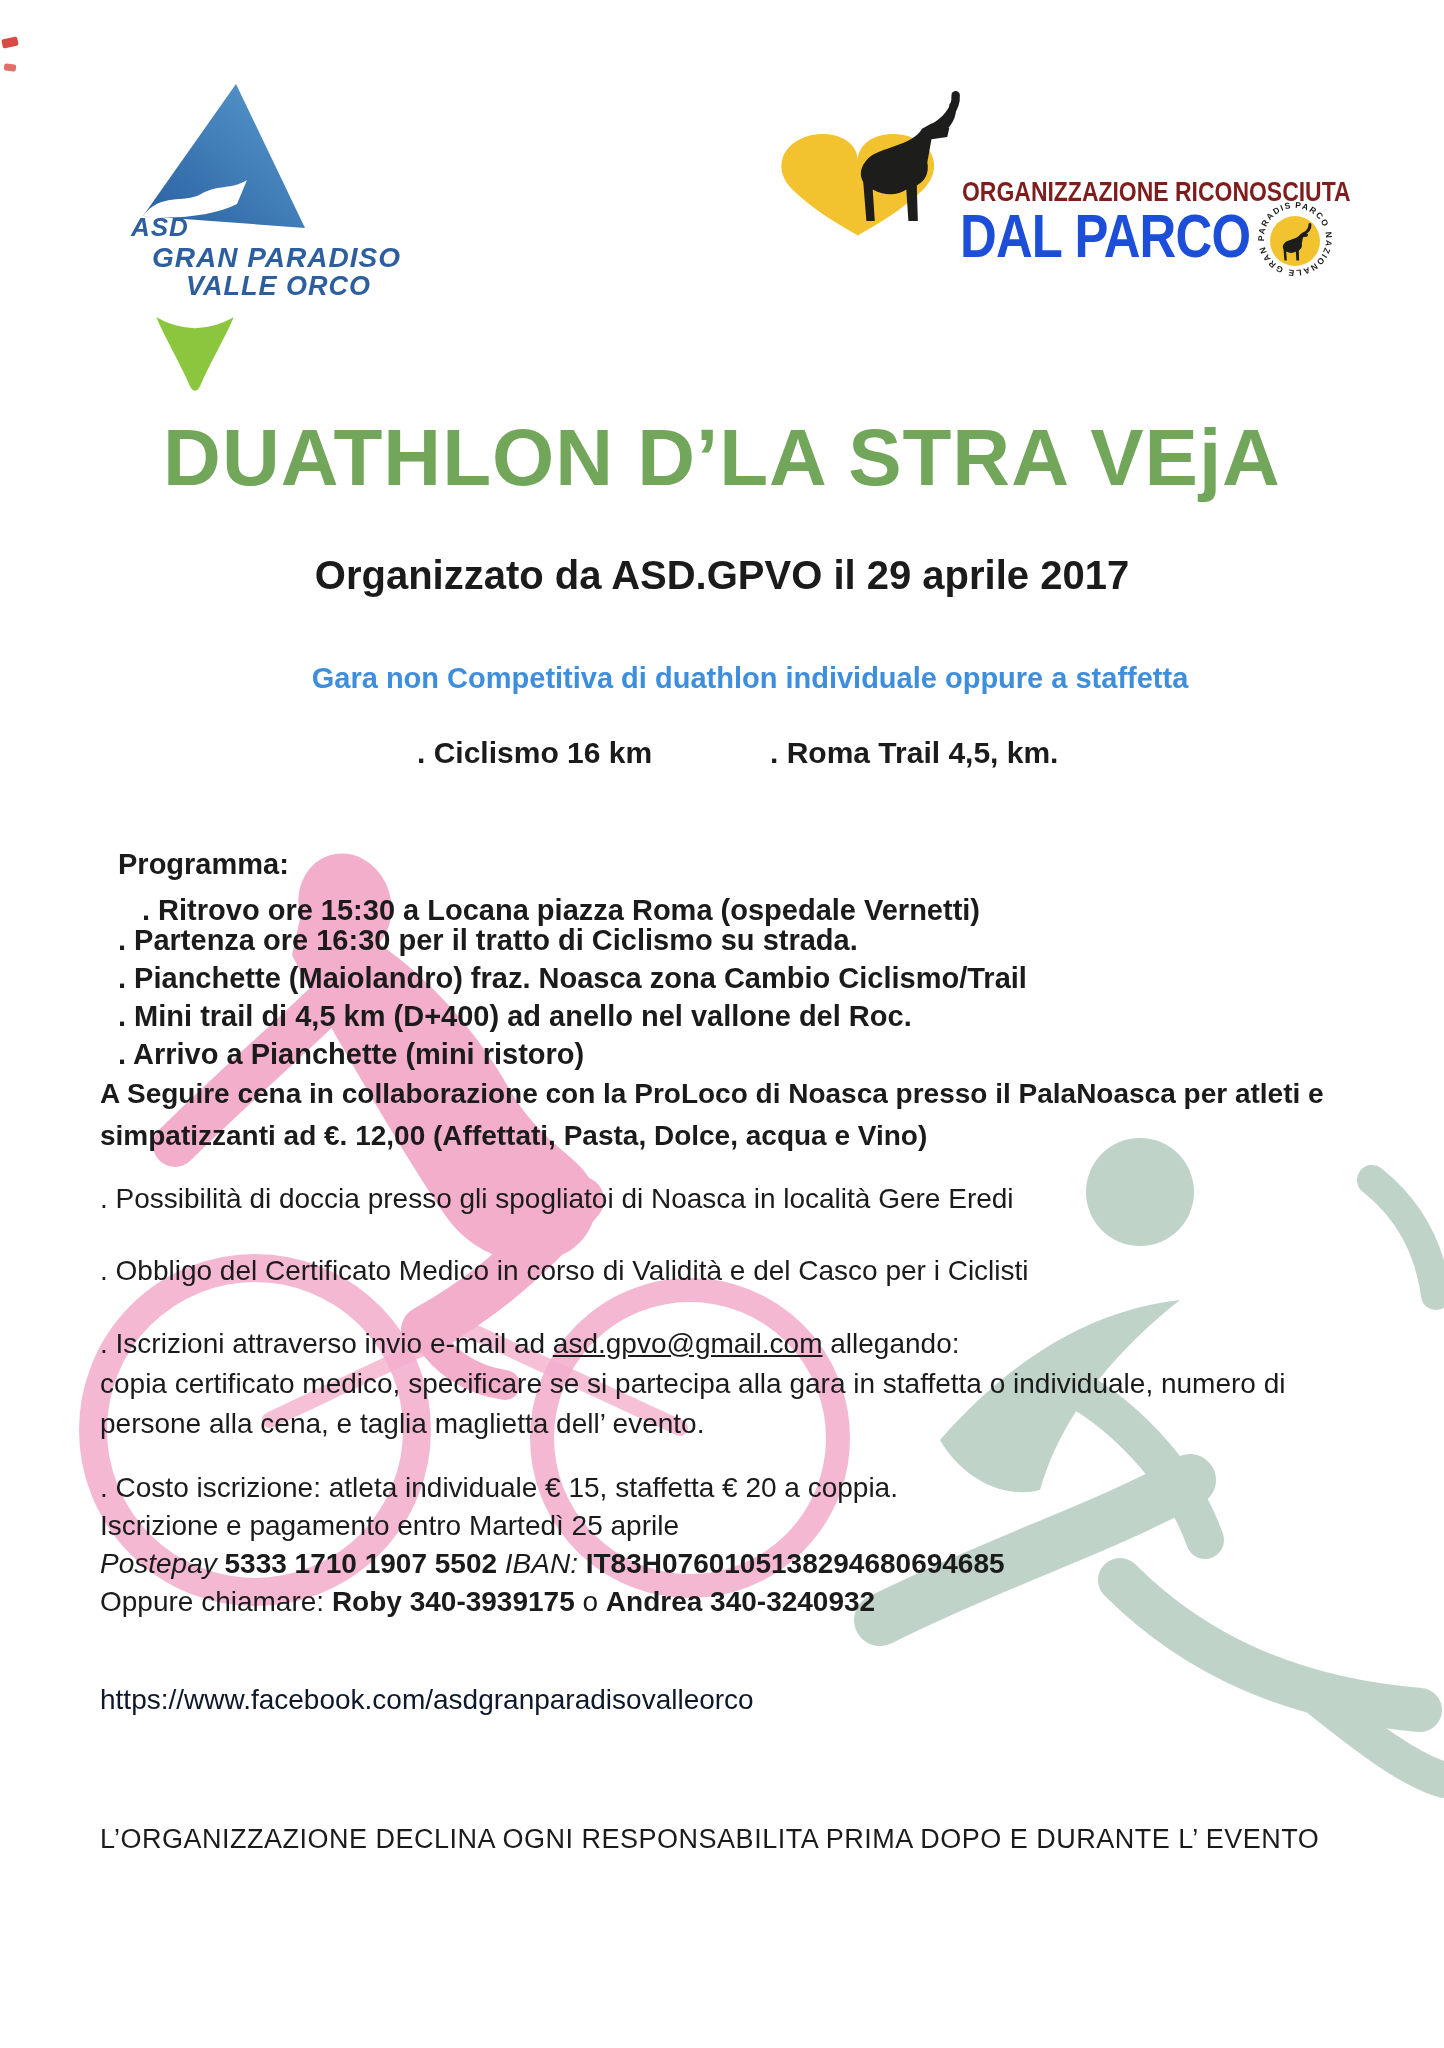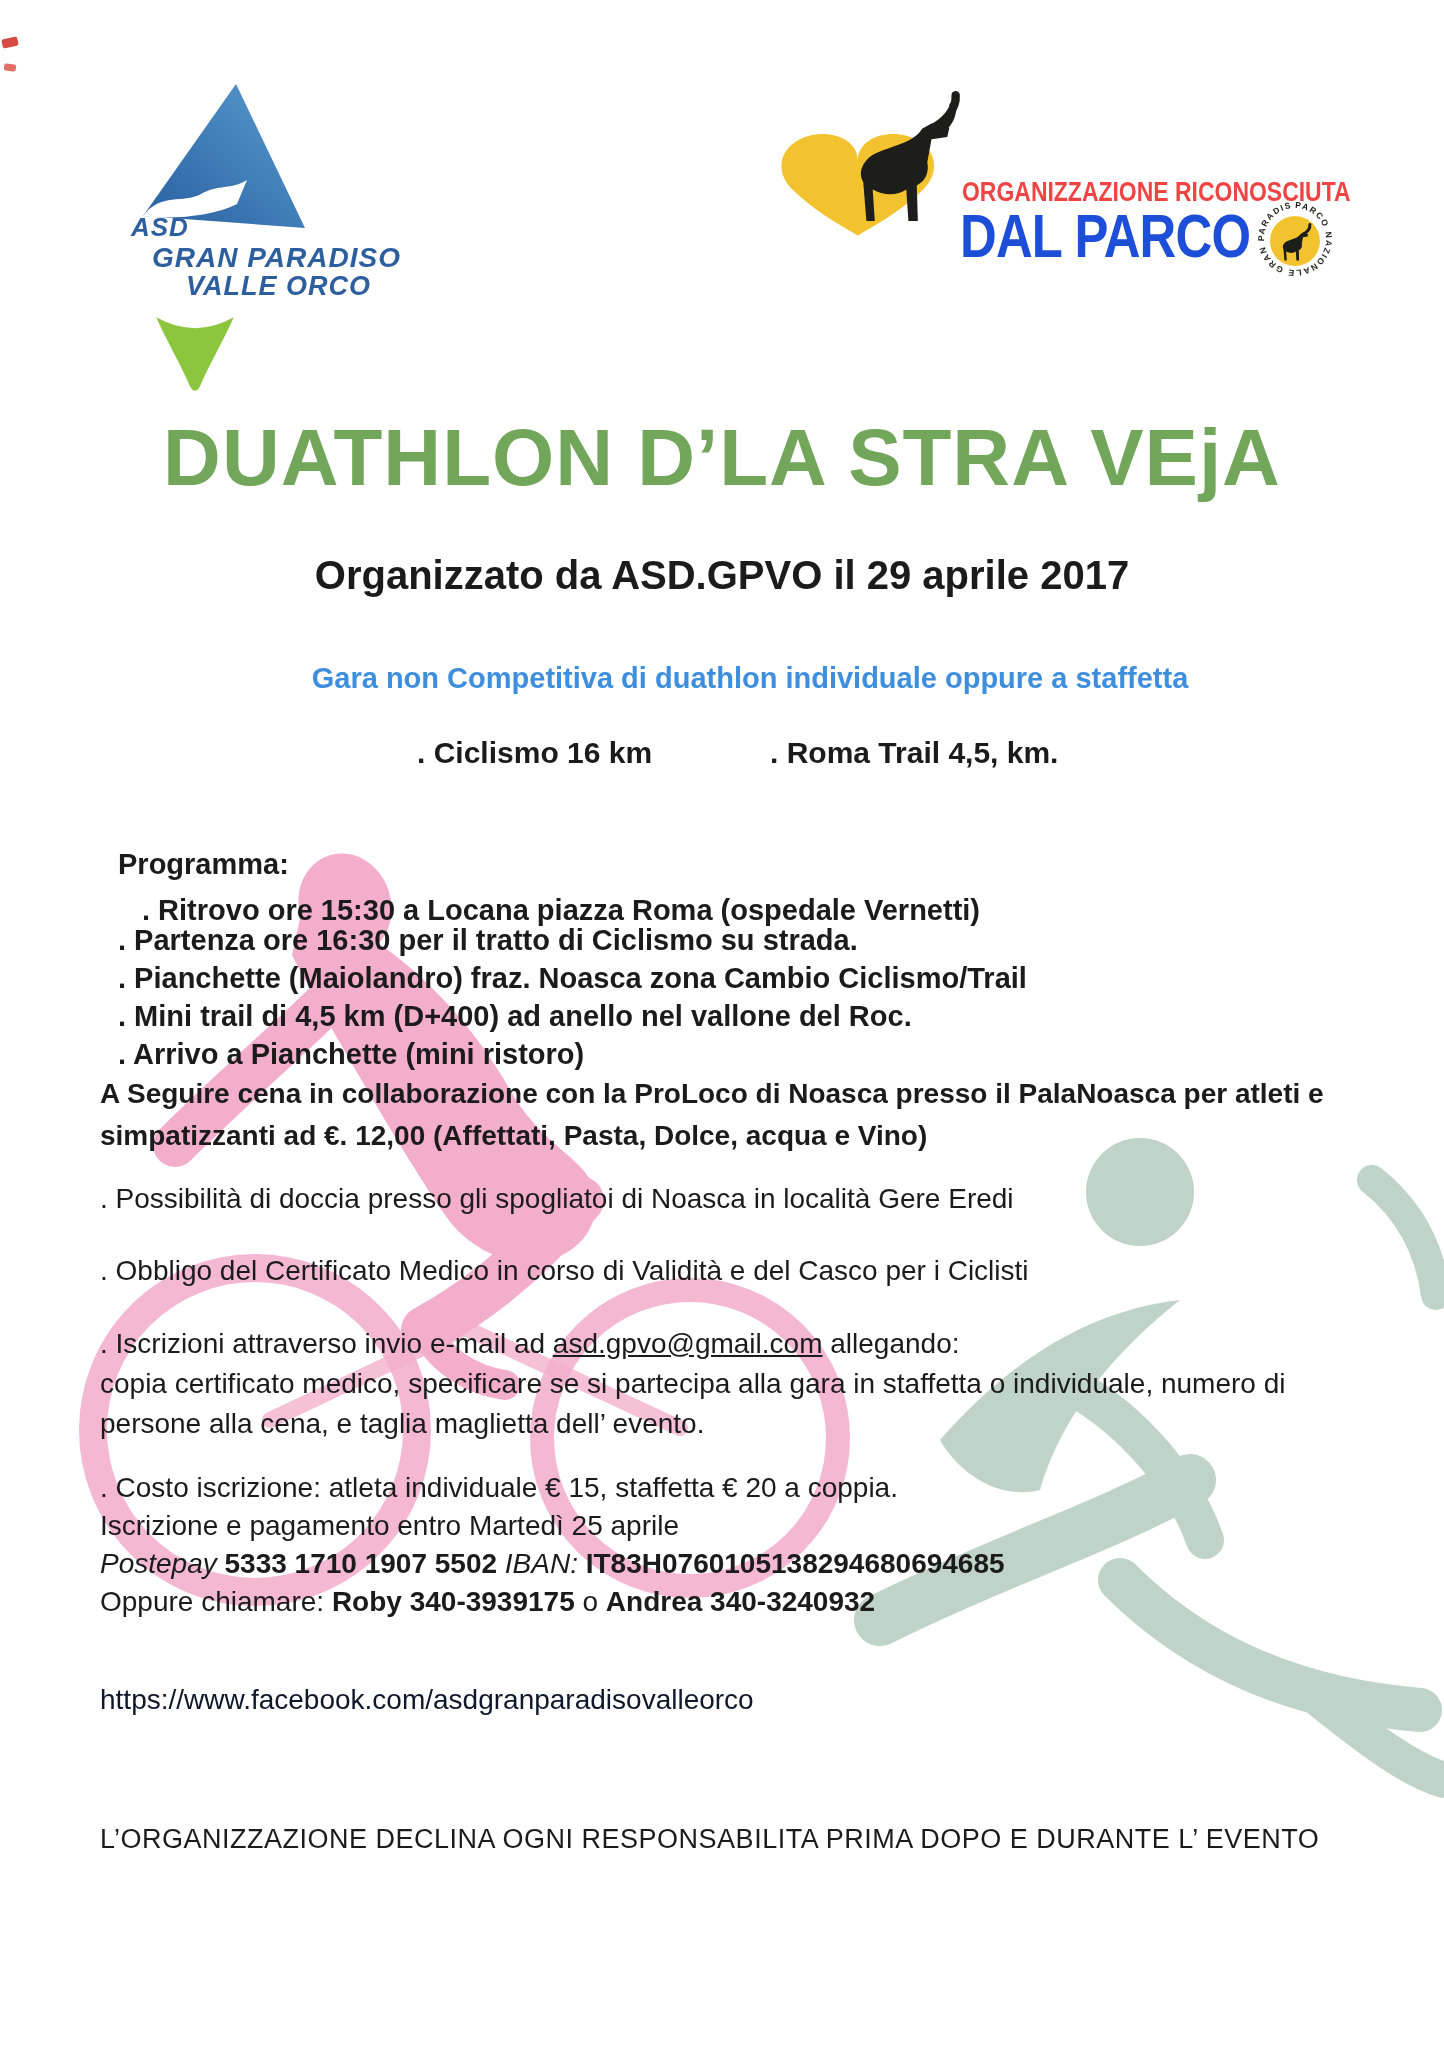--- a/index.html
+++ b/index.html
@@ -79,21 +79,21 @@
   </svg>
 
   <svg class="abs" style="left:756px;top:85px;" width="240" height="165" viewBox="0 0 240 165">
     <path transform="translate(4,40) scale(1.63,1.2)" d="M60,30 C60,12 44,4 30,9 C12,16 8,38 20,54 C33,71 47,82 60,92 C73,82 87,71 100,54 C112,38 108,16 90,9 C76,4 60,12 60,30 Z" fill="#f3c22f"></path>
     <g transform="translate(102,8) scale(1.05)" fill="#1d1d1b">
       <path d="M70,34 C82,28 94,16 93,2" fill="none" stroke="#1d1d1b" stroke-width="8" stroke-linecap="round"></path>
       <path d="M74,40 C84,33 92,24 90,12" fill="none" stroke="#1d1d1b" stroke-width="6" stroke-linecap="round"></path>
       <path d="M5,85 L8,122 L16,122 L14,92 C24,98 38,98 46,92 L48,122 L57,122 L56,88 C64,84 68,76 66,66 L70,44 L85,42 L87,33 L70,29 L61,34 C52,50 20,52 10,62 C2,70 1,78 5,85 Z"></path>
     </g>
   </svg>
-  <div class="abs" style="left:962px;top:176px;font-size:28px;font-weight:bold;color:#ef4444;">
+  <div class="abs" style="left:962px;top:176px;font-size:28px;font-weight:bold;color:#7f1d1d;">
     <span class="cond" style="transform:scaleX(0.82);">ORGANIZZAZIONE RICONOSCIUTA</span>
   </div>
   <div class="abs" style="left:960px;top:200px;font-size:62px;font-weight:bold;color:#1d4ed8;letter-spacing:-1px;">
     <span class="cond" style="transform:scaleX(0.82);">DAL PARCO</span>
   </div>
   <svg class="abs" style="left:1256px;top:200px;" width="78" height="78" viewBox="0 0 78 78">
     <defs>
         <path id="badgecircle" d="M39,8 a31,31 0 1,1 -0.01,0 Z"></path>
       </defs>
     <circle cx="39" cy="41" r="25" fill="#f3c22f"></circle>

